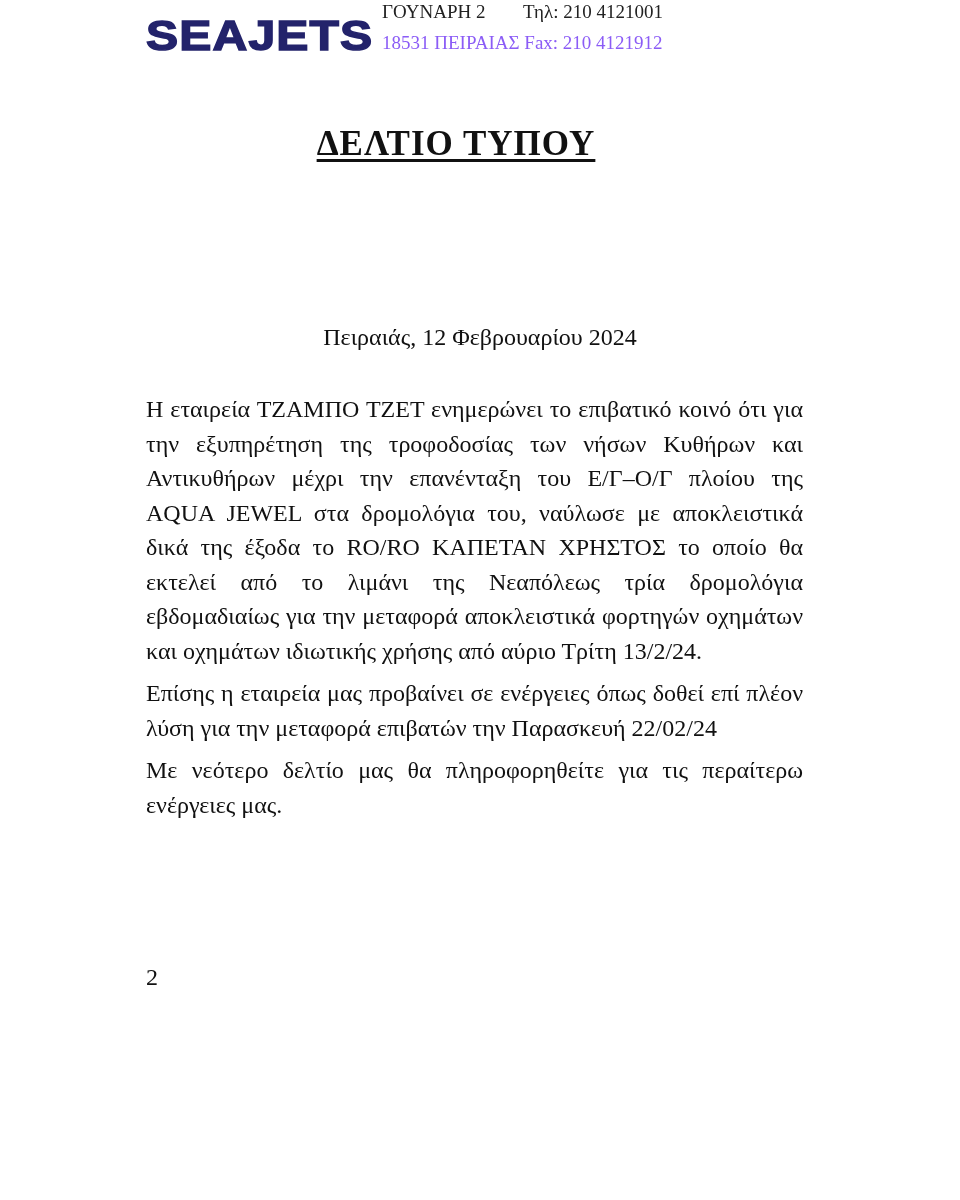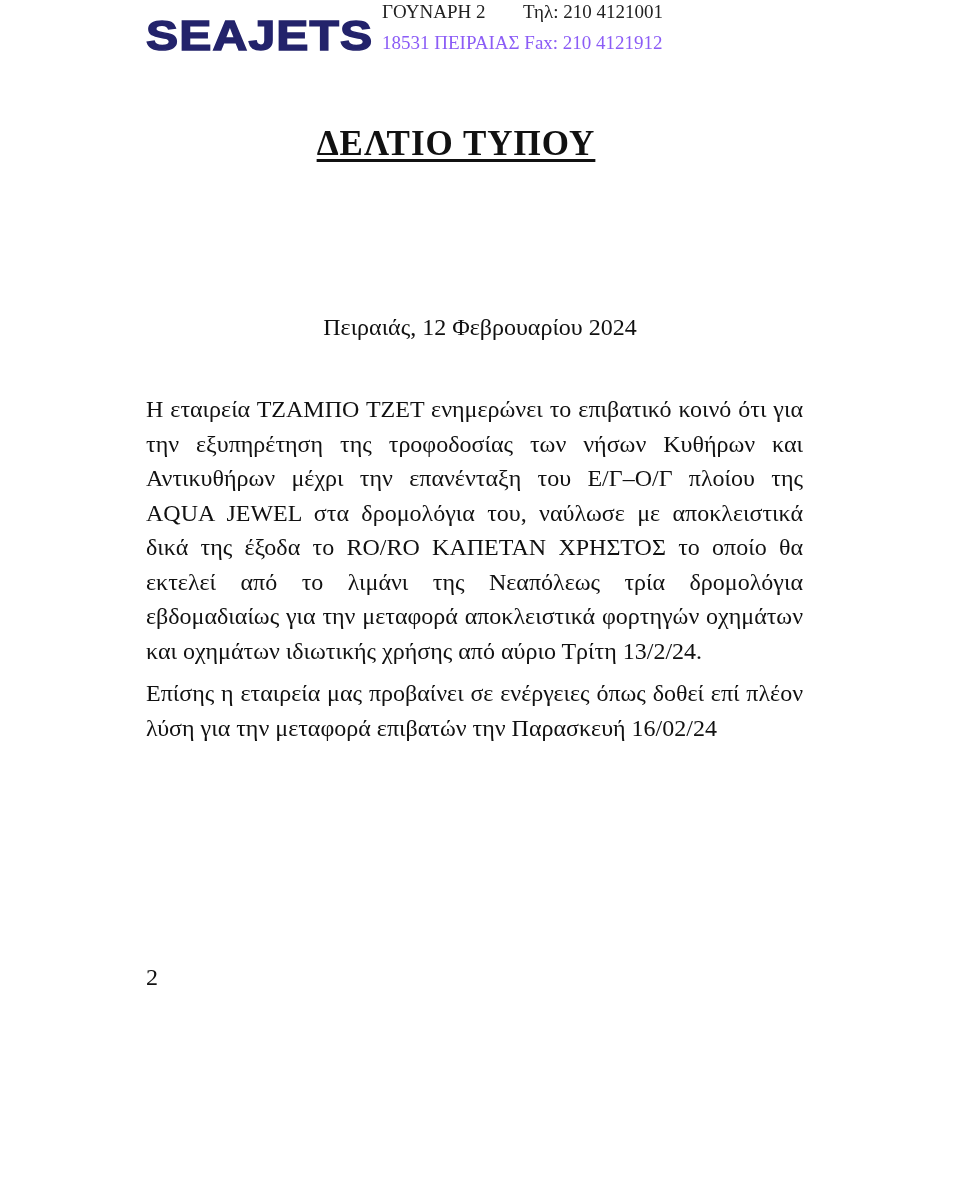--- a/index.html
+++ b/index.html
@@ -8,21 +8,21 @@
   .header { position: absolute; left: 146px; top: 15px; width: 560px; height: 44px; text-align: right; }
   .logo { position: absolute; left: 0; top: 0; font-family: "Liberation Sans", sans-serif;
           font-weight: 900; font-size: 43px; line-height: 40px; color: #23236b;
           letter-spacing: 1px; transform: scaleX(1.12); transform-origin: left top;
           -webkit-text-stroke: 1.5px #23236b; }
   .addr-line1 { position: absolute; left: 236px; top: -14px; font-size: 19px; color: #222; white-space: pre; }
   .addr-line2 { position: absolute; left: 236px; top: 17px; font-size: 19px; color: #8b5cf6; white-space: pre; }
   .title { position: absolute; left: 0; width: 912px; top: 124px; text-align: center;
            font-weight: bold; font-size: 35px; letter-spacing: 1px; }
   .title span { text-decoration: underline; text-decoration-thickness: 3px; text-underline-offset: 4px; }
-  .date { position: absolute; left: 0; width: 960px; top: 314px; text-align: center; font-size: 24px; }
+  .date { position: absolute; left: 0; width: 960px; top: 324px; text-align: center; font-size: 24px; }
   .body { position: absolute; left: 146px; width: 669px; top: 392px; font-size: 24px; line-height: 34.5px; }
   .body p { margin: 0 12px 8px 0; text-align: justify; text-align-last: left; }
   .pagenum { position: absolute; left: 146px; top: 964px; font-size: 24px; }
 </style>
 </head>
 <body>
 
 <div class="header">
   <div class="logo">SEAJETS</div>
   <div class="addr-line1">ΓΟΥΝΑΡΗ 2        Τηλ: 210 4121001</div>
@@ -30,16 +30,17 @@
 </div>
 
 <div class="title">
   <span>ΔΕΛΤΙΟ ΤΥΠΟΥ</span>
 </div>
 
 <div class="date">Πειραιάς, 12 Φεβρουαρίου 2024</div>
 
 <div class="body">
   <p>Η εταιρεία ΤΖΑΜΠΟ ΤΖΕΤ ενημερώνει το επιβατικό κοινό ότι για την εξυπηρέτηση της τροφοδοσίας των νήσων Κυθήρων και Αντικυθήρων μέχρι την επανένταξη του Ε/Γ–Ο/Γ πλοίου της AQUA JEWEL στα δρομολόγια του, ναύλωσε με αποκλειστικά δικά της έξοδα  το RO/RO ΚΑΠΕΤΑΝ ΧΡΗΣΤΟΣ το οποίο θα εκτελεί από το λιμάνι της Νεαπόλεως τρία δρομολόγια εβδομαδιαίως για την μεταφορά αποκλειστικά φορτηγών οχημάτων και οχημάτων ιδιωτικής χρήσης  από αύριο Τρίτη 13/2/24.</p>
-  <p>Επίσης η εταιρεία μας προβαίνει σε  ενέργειες όπως δοθεί επί πλέον  λύση για την μεταφορά επιβατών την Παρασκευή 16/02/24</p>
+  <p>Επίσης η εταιρεία μας προβαίνει σε  ενέργειες όπως δοθεί επί πλέον  λύση για την μεταφορά επιβατών την Παρασκευή 22/02/24</p>
+  <p>Με νεότερο δελτίο μας θα πληροφορηθείτε για τις περαίτερω ενέργειες μας.</p>
 </div>
 
 <div class="pagenum">2</div>
 
 </body></html>

